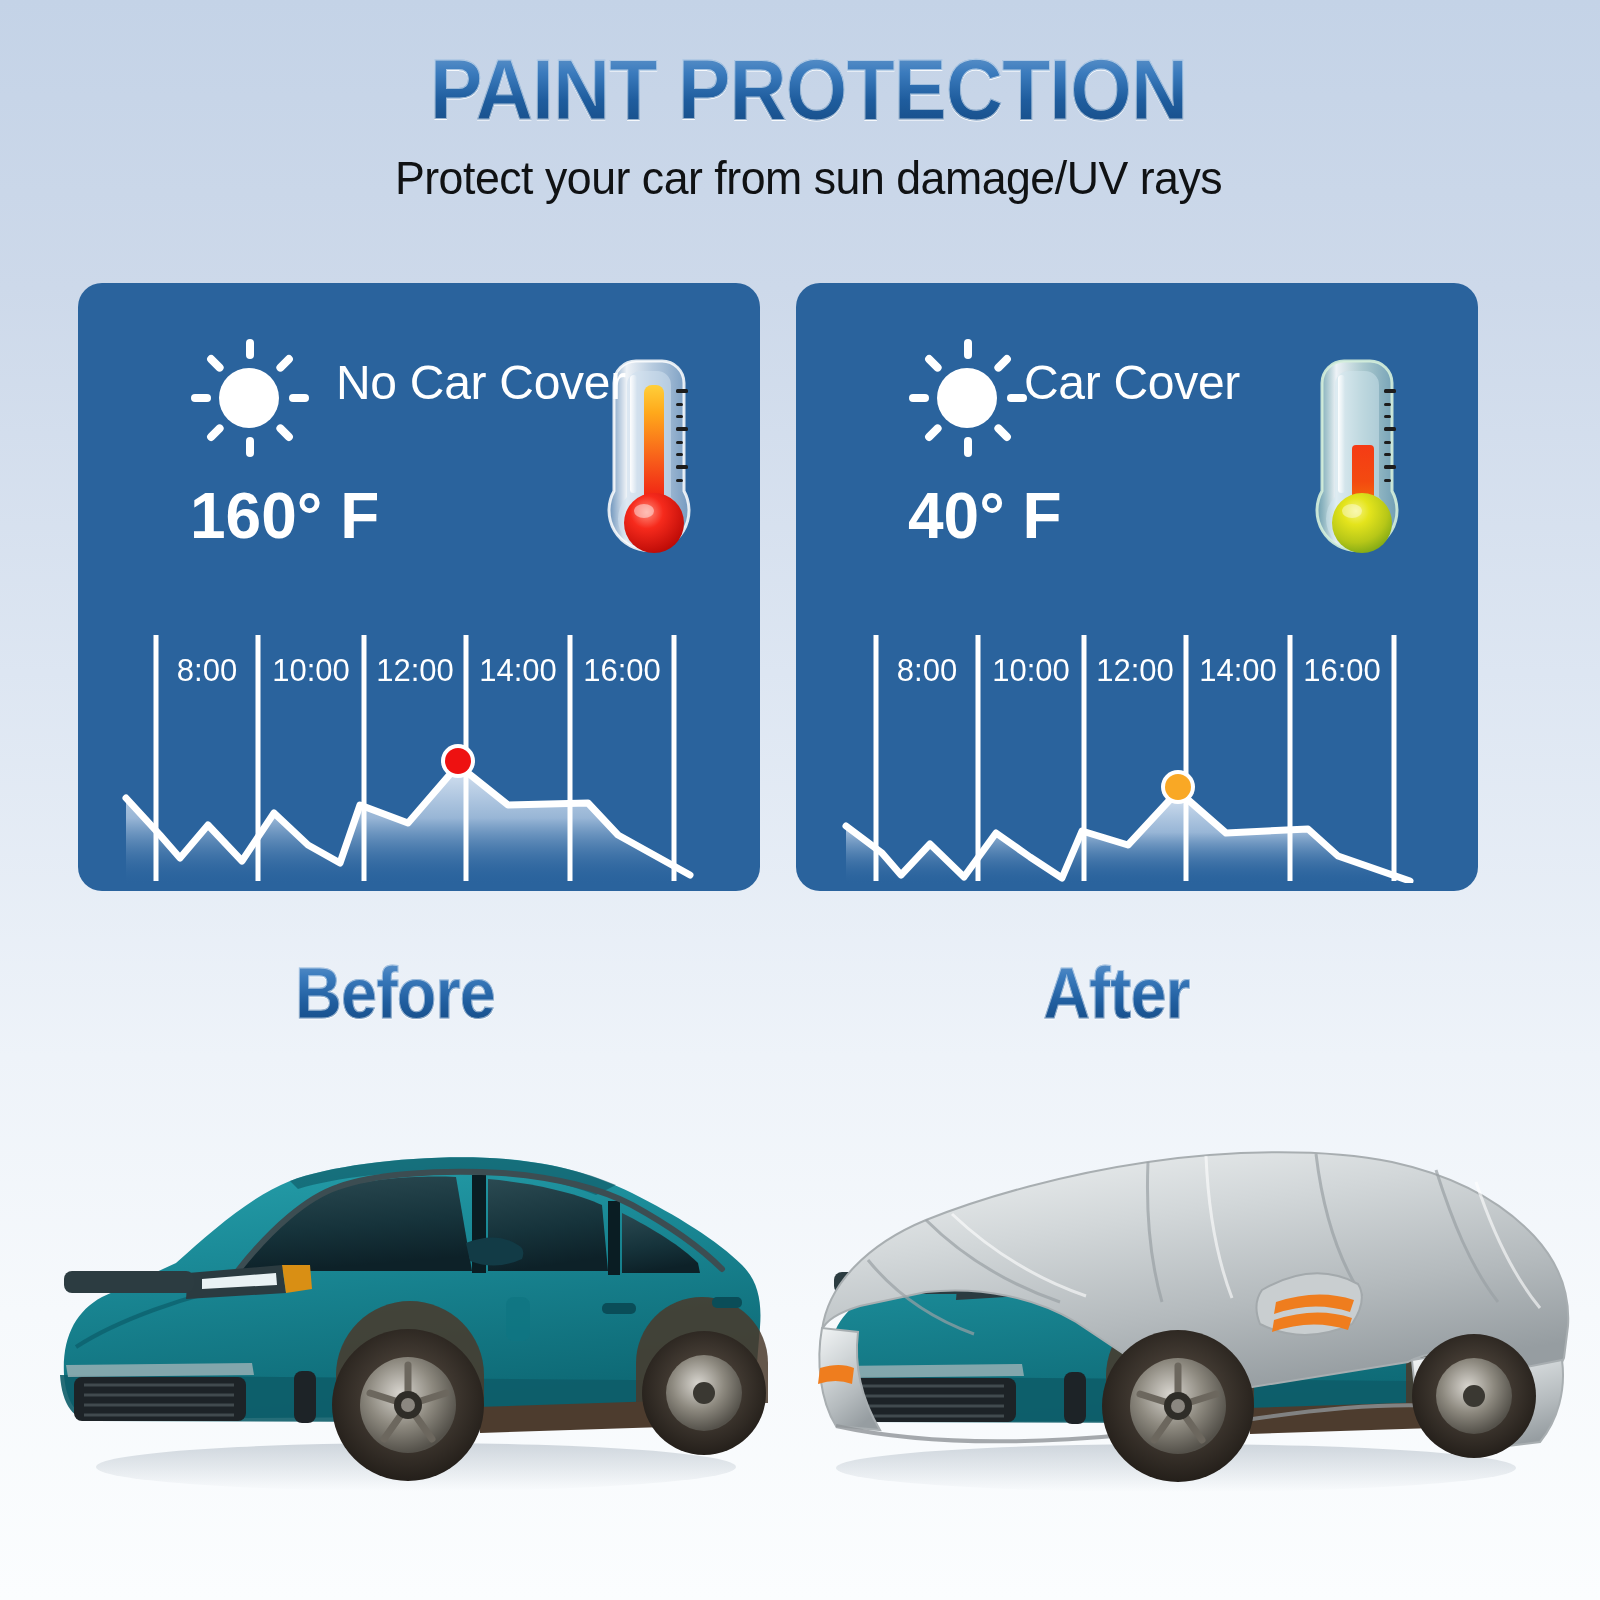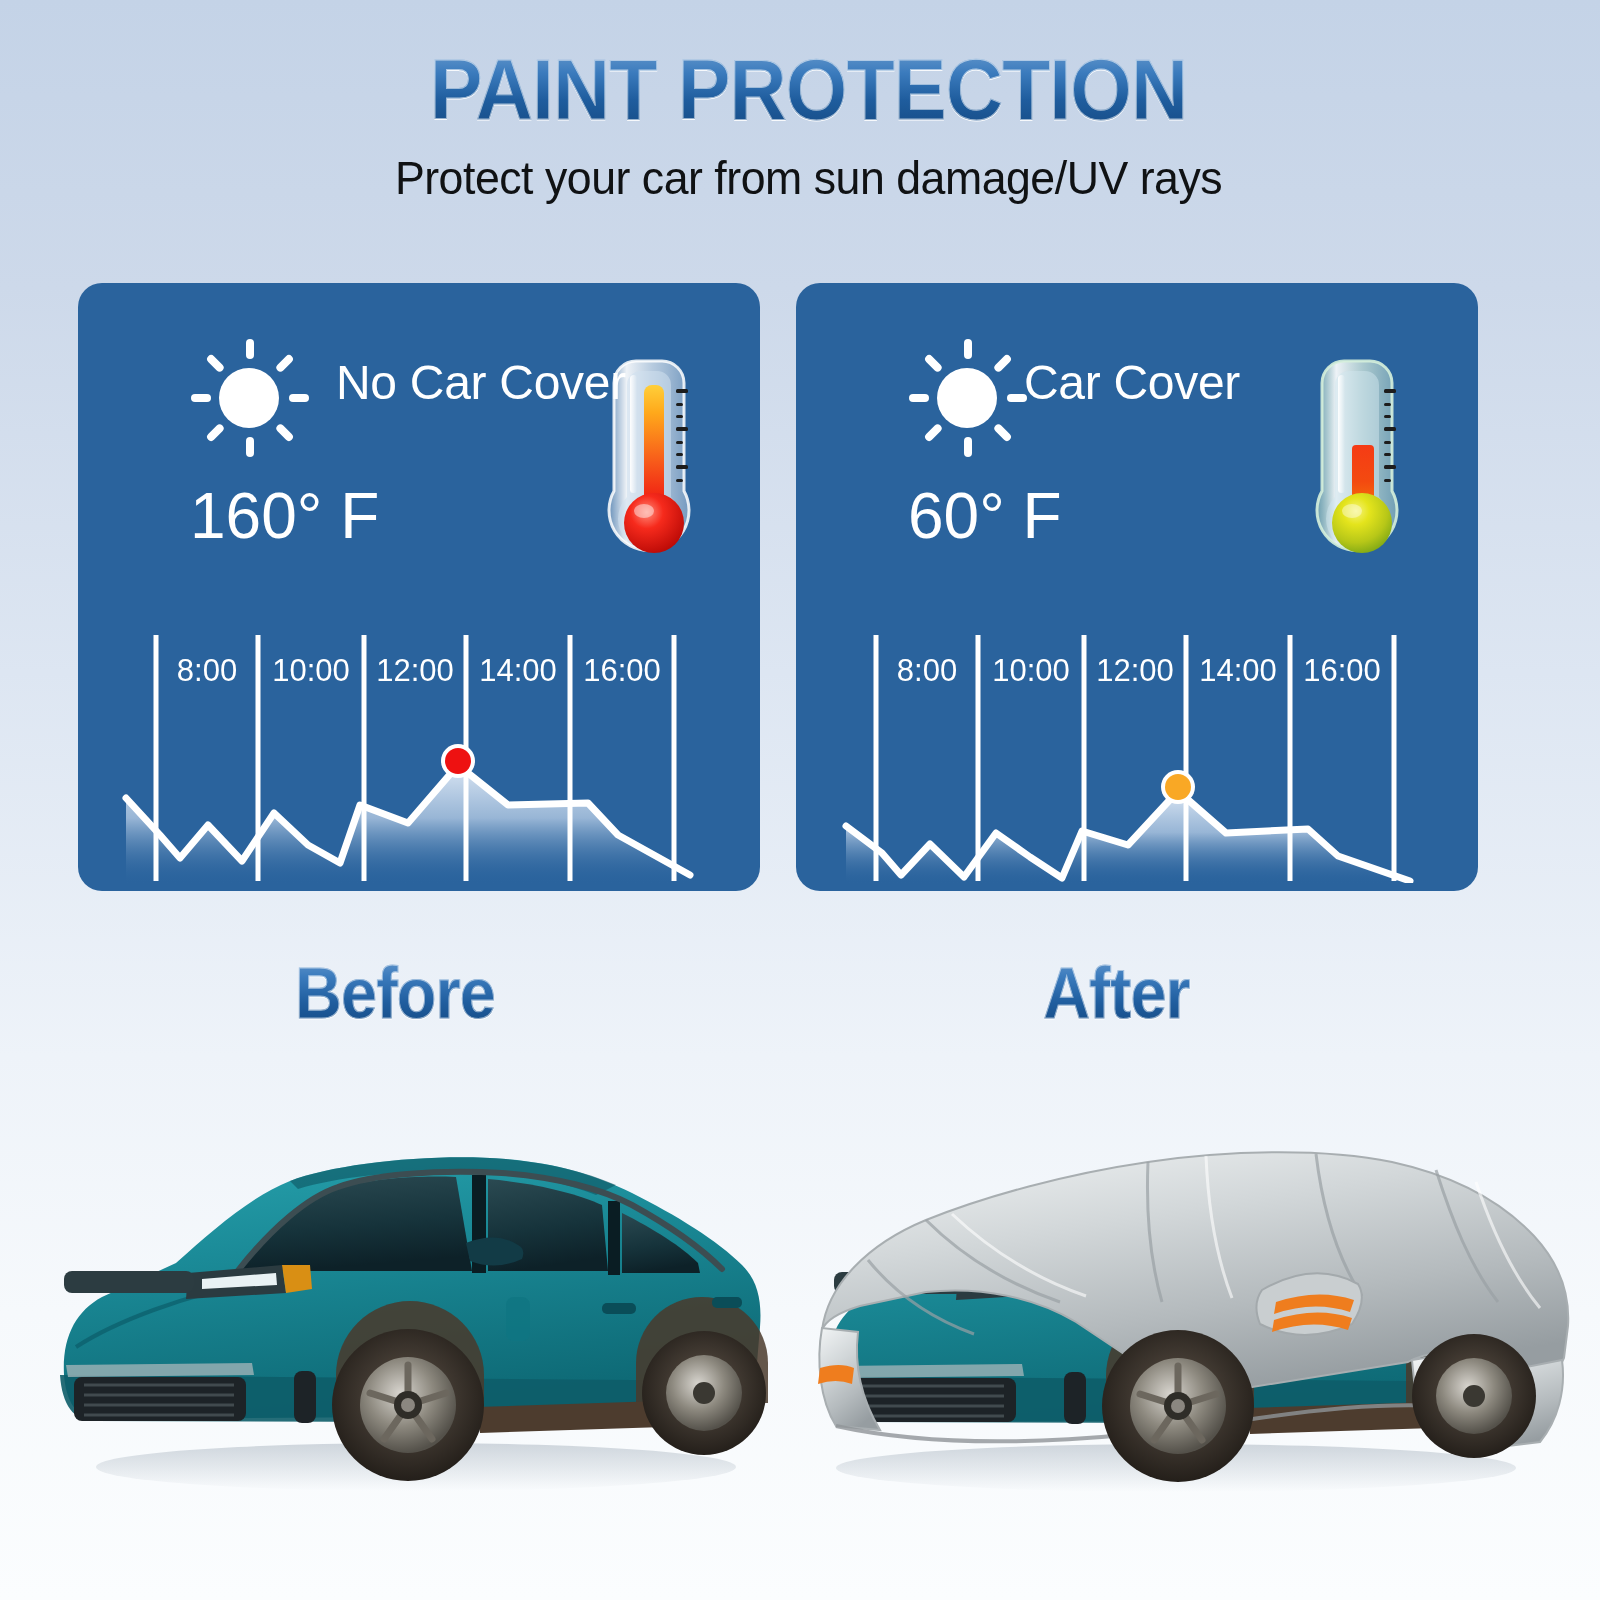--- a/index.html
+++ b/index.html
@@ -57,21 +57,21 @@
   .sun .ray:nth-child(9){ transform:rotate(315deg); }
 
   .cover-label {
     position:absolute; top:72px; font-size:48px; color:#fff;
     letter-spacing:-.3px; white-space:nowrap;
   }
   #label-left  { left:258px; }
   #label-right { left:228px; }
 
   .temp {
-    position:absolute; left:112px; top:196px; font-size:64px; font-weight:normal;
+    position:absolute; left:112px; top:196px; font-size:64px; font-weight:bold;
     color:#fff; letter-spacing:0px; white-space:pre;
   }
 
   
   .thermo { position:absolute; top:62px; width:110px; height:230px; }
   #thermo-left  { left:516px; }
   #thermo-right { left:506px; }
 
   
   .chart { position:absolute; left:30px; top:330px; width:622px; height:270px; }
@@ -220,21 +220,21 @@
       <div class="ray"></div>
       <div class="ray"></div>
       <div class="ray"></div>
       <div class="ray"></div>
       <div class="ray"></div>
       <div class="ray"></div>
     </div>
     <div class="cover-label" id="label-right">Car Cover</div>
   </div>
 
-  <div class="temp">60° F</div>
+  <div class="temp">40° F</div>
 
   <div class="thermo" id="thermo-right">
     <svg viewBox="0 0 110 230" width="110" height="230">
       <defs>
         <linearGradient id="glassCool" x1="0" y1="0" x2="1" y2="0">
           <stop offset="0%" stop-color="#bfe6c9" stop-opacity=".45"></stop>
           <stop offset="24%" stop-color="#ffffff" stop-opacity=".92"></stop>
           <stop offset="58%" stop-color="#dcf0e2" stop-opacity=".72"></stop>
           <stop offset="100%" stop-color="#c9e8d2" stop-opacity=".45"></stop>
         </linearGradient>

